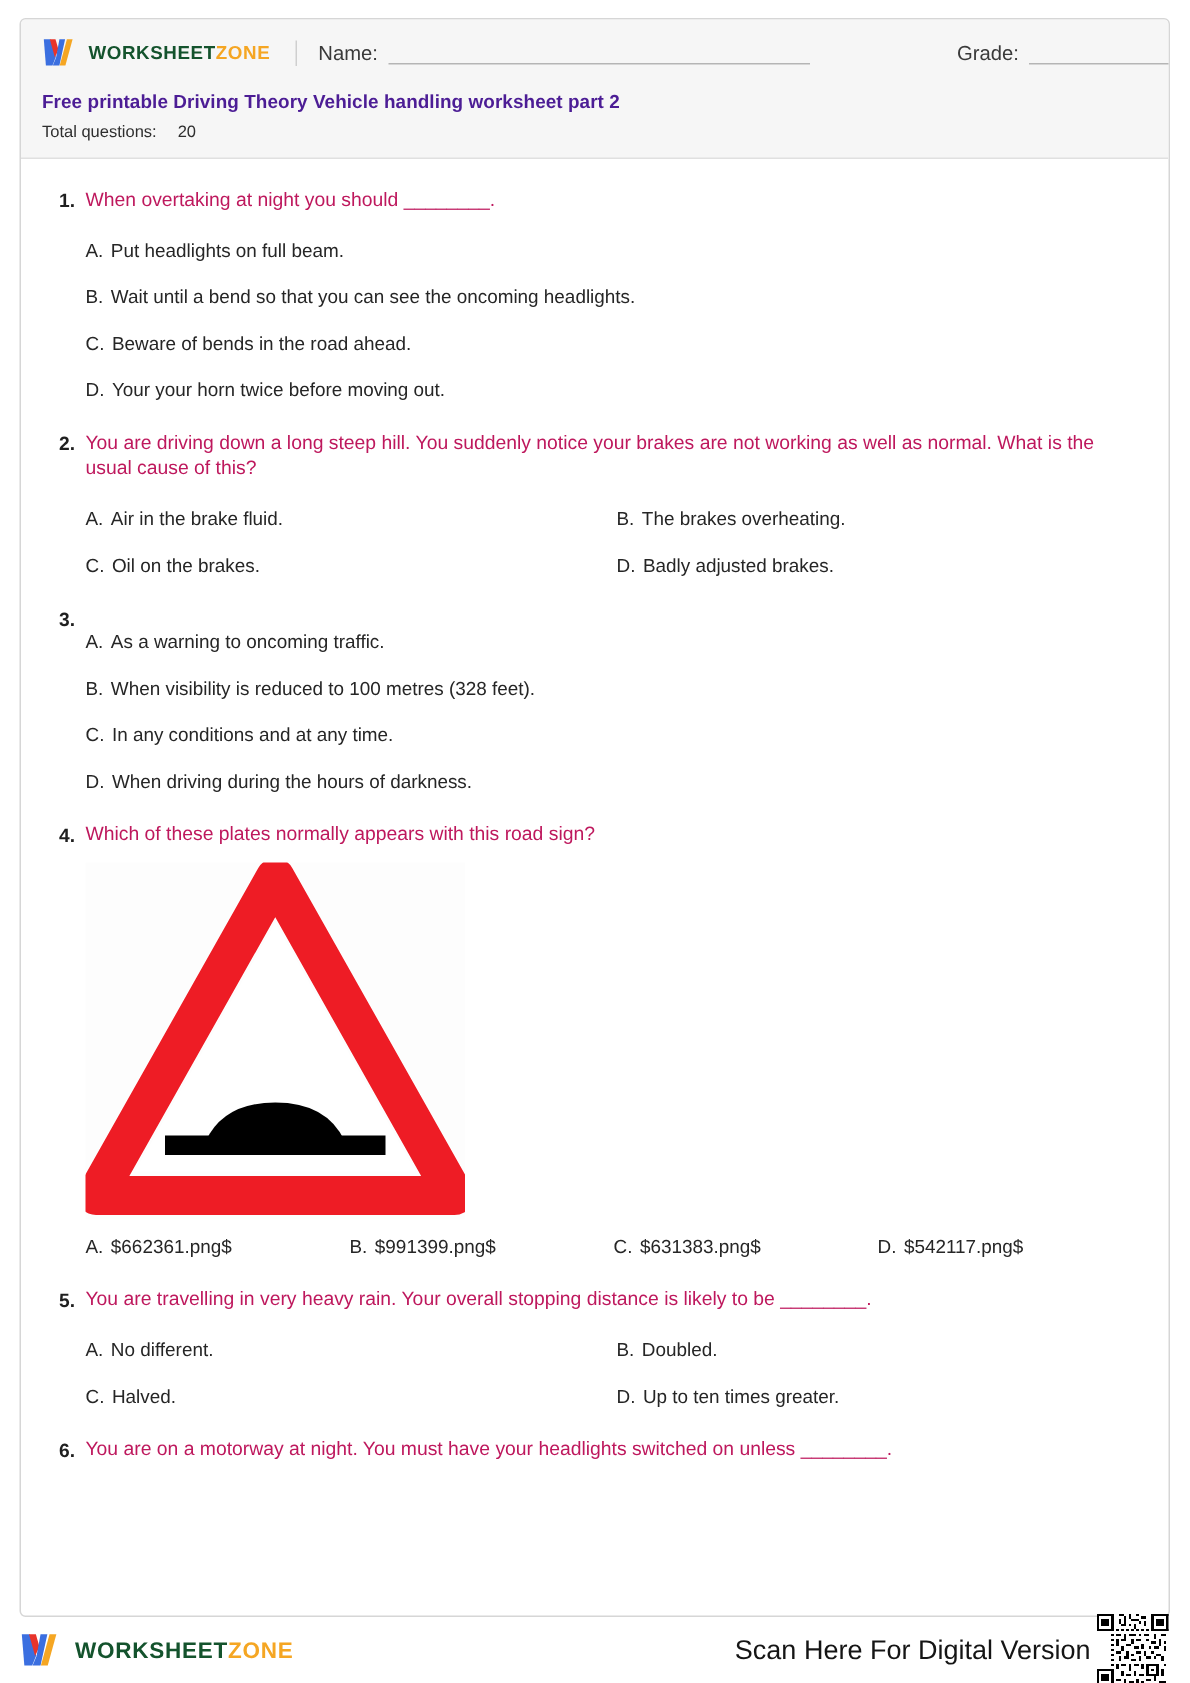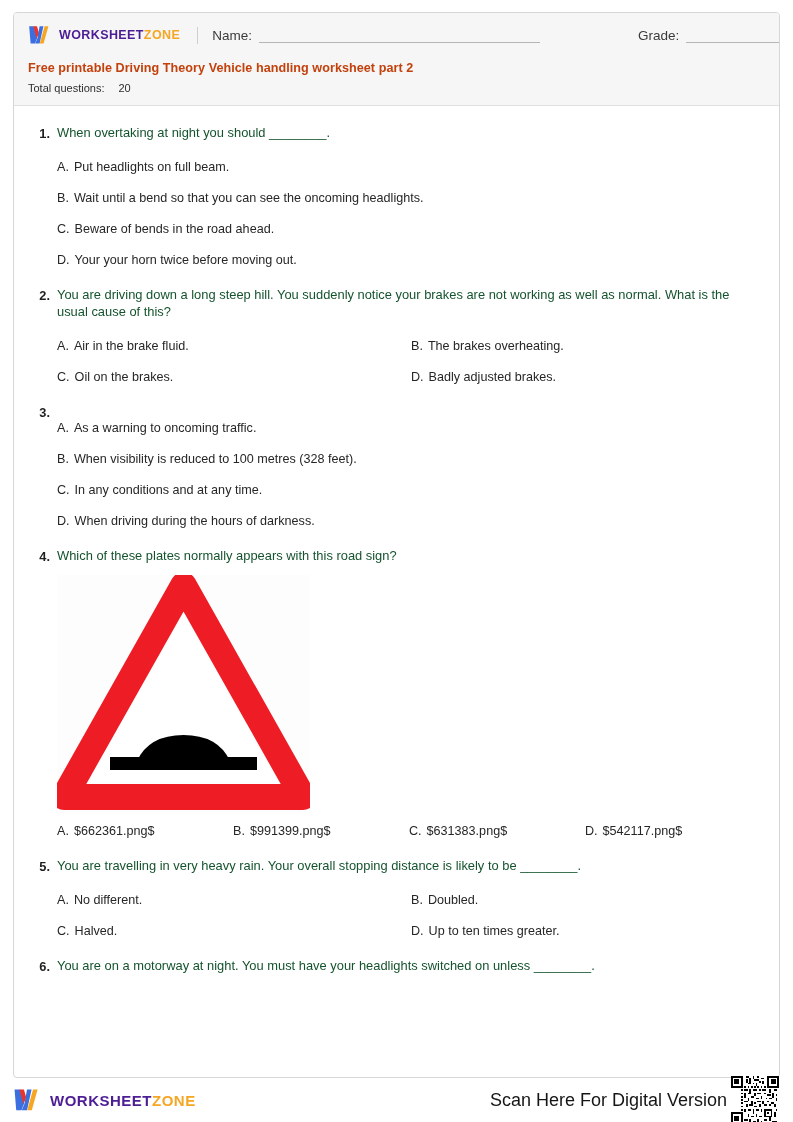--- a/index.html
+++ b/index.html
@@ -62,21 +62,21 @@
     height: 20px;
     position: relative;
     display: block;
   }
   .logo-text {
     font-size: 12.5px;
     font-weight: bold;
     letter-spacing: 0.4px;
     white-space: nowrap;
   }
-  .logo-text .w1 { color: #4c1d95; }
+  .logo-text .w1 { color: #14532d; }
   .logo-text .w2 { color: #f5a623; }
 
   .hdr-divider {
     width: 1px;
     height: 17px;
     background: #cfcfcf;
     margin: 0 14px 0 17px;
     flex: 0 0 auto;
   }
   .field {
@@ -95,21 +95,21 @@
     height: 13px;
   }
   .name-line { width: 281px; }
   .grade-line { width: 186px; }
   .spacer-grade { margin-left: 98px; }
 
   .header-title {
     margin-top: 13px;
     font-size: 12.6px;
     font-weight: bold;
-    color: #c2410c;
+    color: #4c1d95;
     letter-spacing: 0.05px;
   }
   .header-sub {
     margin-top: 7px;
     font-size: 11px;
     color: #2e2e2e;
   }
   .header-sub .qcount { margin-left: 14px; }
 
   
@@ -132,21 +132,21 @@
     text-align: right;
     padding-right: 7px;
     box-sizing: border-box;
     line-height: 17px;
     padding-top: 1px;
   }
   .q-content { flex: 1 1 auto; min-width: 0; }
   .q-text {
     font-size: 12.9px;
     line-height: 17.5px;
-    color: #14532d;
+    color: #be185d;
   }
 
   .options-stack { margin-top: 3px; }
   .options-grid {
     margin-top: 3px;
     display: grid;
     grid-template-columns: 1fr 1fr;
     column-gap: 8px;
   }
   .options-quad {

